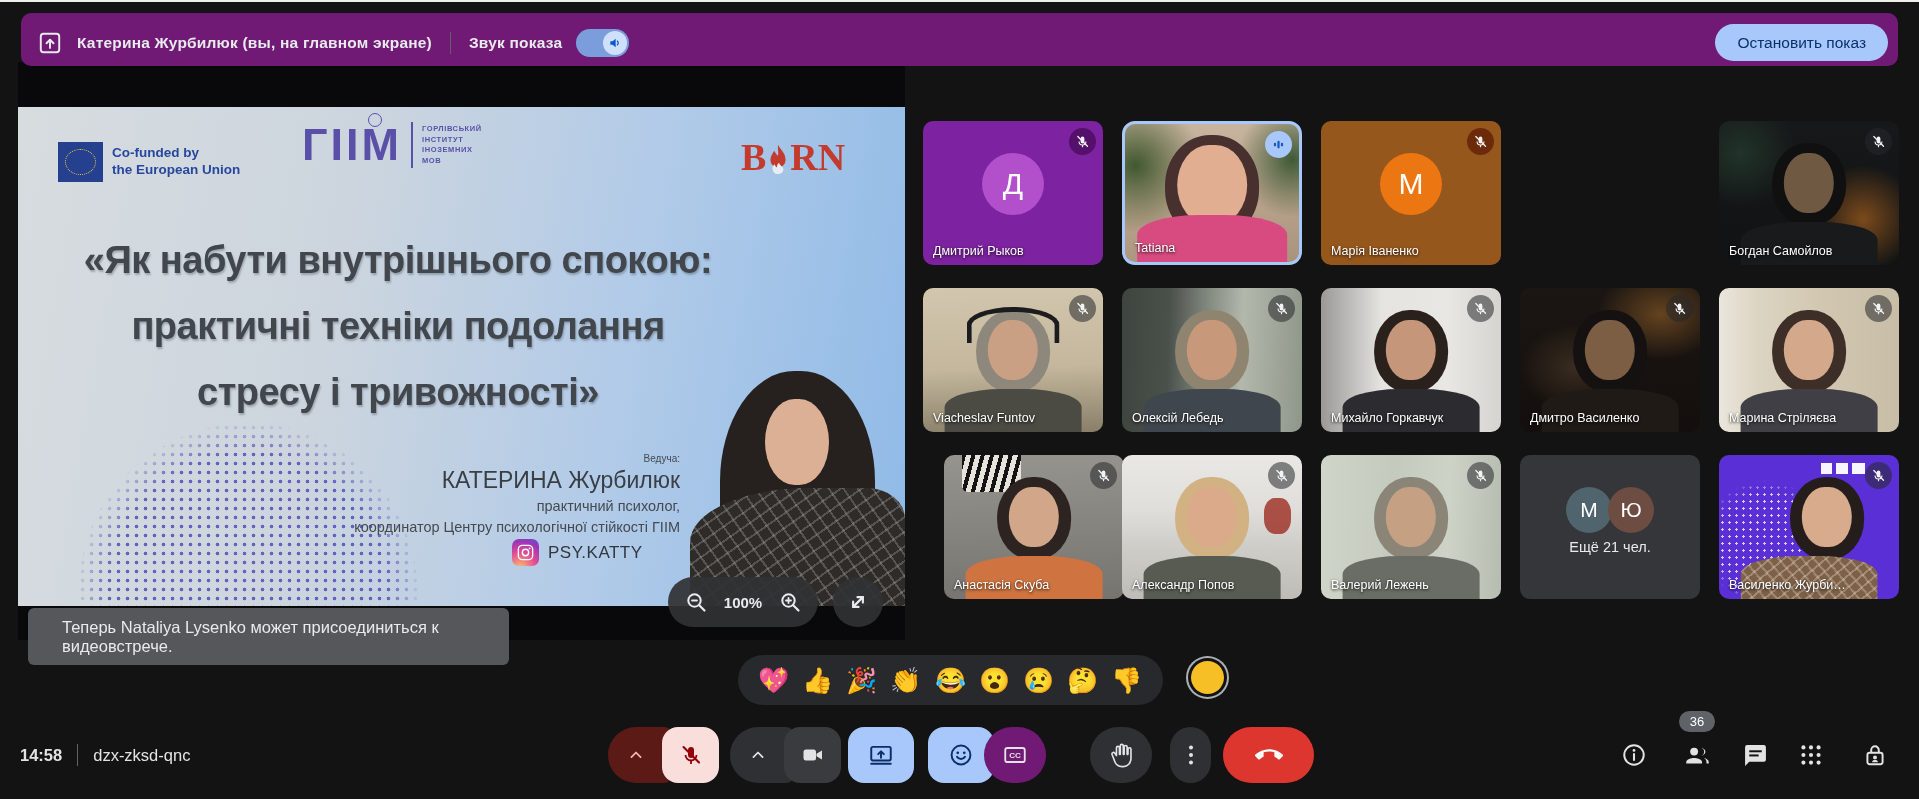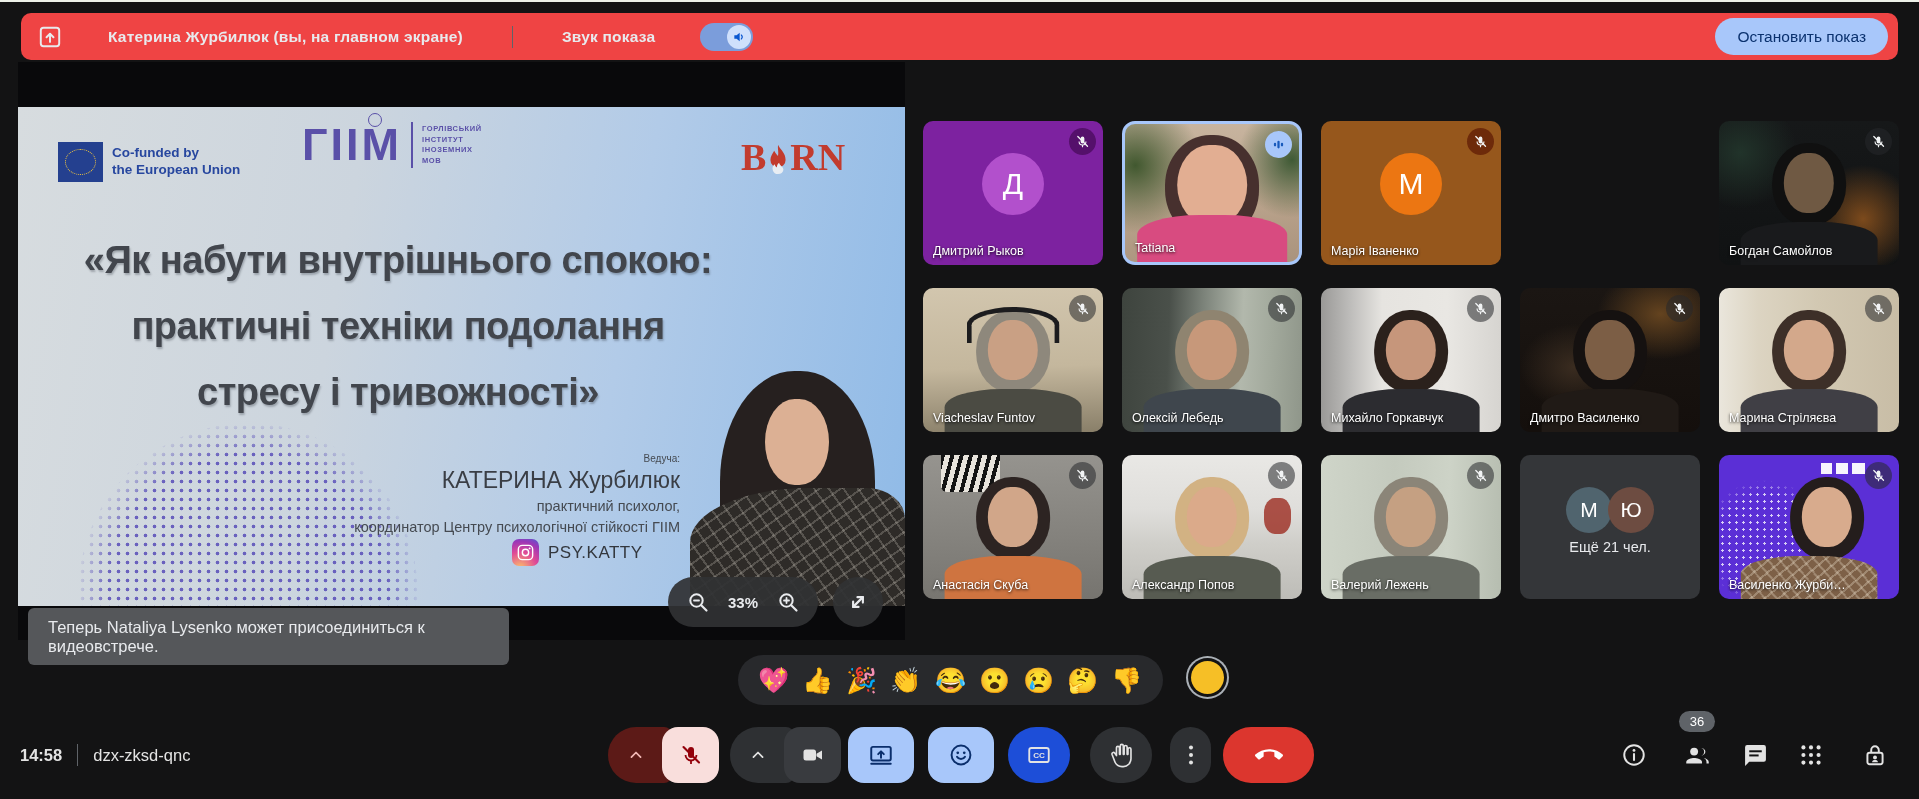--- a/index.html
+++ b/index.html
@@ -1,22 +1,22 @@
 <!DOCTYPE html>
 <html><head>
 <meta charset="utf-8">
 <style>
   html,body{margin:0;padding:0;background:#050505;}
   #app{position:relative;width:1919px;height:799px;background:#131314;overflow:hidden;
        font-family:"Liberation Sans",sans-serif;-webkit-font-smoothing:antialiased;}
   #app::before{content:"";position:absolute;left:0;top:0;right:0;height:2px;background:#eef1e9;z-index:60;}
 
   
-  .topbar{position:absolute;left:21px;right:21px;top:13px;height:47px;background:#ef4444;border-radius:10px;
-          display:flex;align-items:center;padding:0 10px 0 16px;z-index:40;gap:31px;}
+  .topbar{position:absolute;left:21px;right:21px;top:13px;height:47px;background:#701a75;border-radius:10px;
+          display:flex;align-items:center;padding:6px 10px 0 16px;z-index:40;}
   .tb-ico{width:26px;height:26px;color:#e8eaed;margin-right:14px;flex:0 0 auto;}
   .tb-label{color:#e8eaed;font-size:15.5px;font-weight:700;letter-spacing:.2px;}
   .tb-sep{width:1px;height:22px;background:#5f6368;margin:0 18px;}
   .toggle{width:53px;height:28px;border-radius:14px;background:#7b9ddb;margin-left:14px;position:relative;cursor:pointer;}
   .toggle .knob{position:absolute;right:2px;top:2px;width:24px;height:24px;border-radius:50%;background:#cfe0fc;
                 display:flex;align-items:center;justify-content:center;color:#0b57d0;}
   .stop-btn{margin-left:auto;height:37px;padding:0 22px;border-radius:19px;background:#a8c7fa;color:#0a316e;
             font-size:15.5px;font-weight:400;display:flex;align-items:center;cursor:pointer;}
 
   
@@ -60,21 +60,21 @@
   
   .zoomctl{position:absolute;left:668px;top:577px;width:150px;height:50px;border-radius:25px;
       background:rgba(48,49,52,.93);display:flex;align-items:center;justify-content:space-evenly;color:#e8eaed;z-index:6;}
   .zoomctl .zlvl{font-size:15px;font-weight:700;}
   .zbtn{width:24px;height:24px;color:#e8eaed;cursor:pointer;}
   .expandbtn{position:absolute;left:833px;top:577px;width:50px;height:50px;border-radius:50%;
       background:rgba(48,49,52,.93);display:flex;align-items:center;justify-content:center;color:#e8eaed;cursor:pointer;z-index:6;}
 
   
   .toast{position:absolute;left:28px;top:608px;width:481px;height:57px;background:#55575a;border-radius:6px;
-      display:flex;align-items:center;padding-left:20px;box-sizing:border-box;color:#e8eaed;font-size:16.5px;z-index:8;}
+      display:flex;align-items:center;padding-left:34px;box-sizing:border-box;color:#e8eaed;font-size:16.5px;z-index:8;}
 
   
   .tile{position:absolute;width:180px;height:144px;border-radius:10px;overflow:hidden;background:#3c4043;cursor:pointer;}
   .tname{position:absolute;left:10px;bottom:7px;color:#fff;font-size:12.5px;font-weight:400;
       text-shadow:0 1px 3px rgba(0,0,0,.9);white-space:nowrap;z-index:4;}
   .micbub{position:absolute;top:7px;right:7px;width:27px;height:27px;border-radius:50%;
       background:rgba(38,40,43,.55);display:flex;align-items:center;justify-content:center;color:#f1f3f4;z-index:4;}
   .micbub svg{width:15px;height:15px;}
   .bigavatar{position:absolute;left:50%;top:44%;transform:translate(-50%,-50%);width:62px;height:62px;border-radius:50%;
       display:flex;align-items:center;justify-content:center;color:#fff;font-size:30px;font-weight:400;}
@@ -152,21 +152,21 @@
   .split-right{position:absolute;left:54px;top:0;width:57px;height:56px;border-radius:16px;
       display:flex;align-items:center;justify-content:center;}
   .mic-grp{left:608px;width:111px;}
   .mic-grp .split-left{background:#5c1a17;color:#f2b8b5;}
   .mic-grp .split-right{background:#f9dedc;color:#93000a;}
   .cam-grp{left:730px;width:111px;}
   .cam-grp .split-left{background:#2e3033;color:#e3e3e3;}
   .cam-grp .split-right{background:#393b3f;color:#e3e3e3;}
   .present-btn{left:848px;width:66px;border-radius:16px;background:#a8c7fa;color:#0a2e6b;}
   .react-btn{left:928px;width:66px;border-radius:16px;background:#a8c7fa;color:#0a2e6b;}
-  .cc-btn{left:1008px;width:62px;border-radius:28px;background:#1d4ed8;color:#e3e3e3;}
+  .cc-btn{left:984px;width:62px;border-radius:28px;background:#701a75;color:#e3e3e3;}
   .hand-btn{left:1090px;width:62px;border-radius:28px;background:#2e3033;color:#e3e3e3;}
   .more-btn{left:1170px;width:41px;border-radius:21px;background:#2e3033;color:#e3e3e3;}
   .dots3{width:4px;height:4px;border-radius:50%;background:#e3e3e3;box-shadow:0 7.5px 0 #e3e3e3,0 -7.5px 0 #e3e3e3;}
   .end-btn{left:1223px;width:91px;border-radius:28px;background:#dc362e;color:#fff;}
   .rbtn{position:absolute;top:735px;width:40px;height:40px;display:flex;align-items:center;justify-content:center;
       color:#e3e3e3;cursor:pointer;z-index:5;}
   .badge{position:absolute;left:1679px;top:711px;width:36px;height:21px;border-radius:11px;background:#5f6368;
       color:#fff;font-size:13px;display:flex;align-items:center;justify-content:center;z-index:6;}
   svg{display:block;}
 </style>
@@ -356,21 +356,21 @@
       </div>
     </div>
   </div>
 
   <div class="zoomctl">
     <span class="zbtn">
         <svg width="24" height="24">
           <use href="#i-zoomout"></use>
         </svg>
       </span>
-    <span class="zlvl">33%</span>
+    <span class="zlvl">100%</span>
     <span class="zbtn">
         <svg width="24" height="24">
           <use href="#i-zoomin"></use>
         </svg>
       </span>
   </div>
   <div class="expandbtn">
       <svg width="26" height="26">
         <use href="#i-expand"></use>
       </svg>
@@ -490,21 +490,21 @@
         <div class="body"></div>
     </div>
     <div class="micbub">
         <svg>
           <use href="#i-micoff"></use>
         </svg>
       </div>
     <div class="tname">Марина Стріляєва</div>
   </div>
 
-  <div class="tile t10" style="left:923px;top:455px">
+  <div class="tile t10" style="left:944px;top:455px">
     <div class="zebra"></div>
     <div style="position:absolute;inset:0">
       <div class="hair"></div>
         <div class="face"></div>
         <div class="body"></div>
     </div>
     <div class="micbub">
         <svg>
           <use href="#i-micoff"></use>
         </svg>

